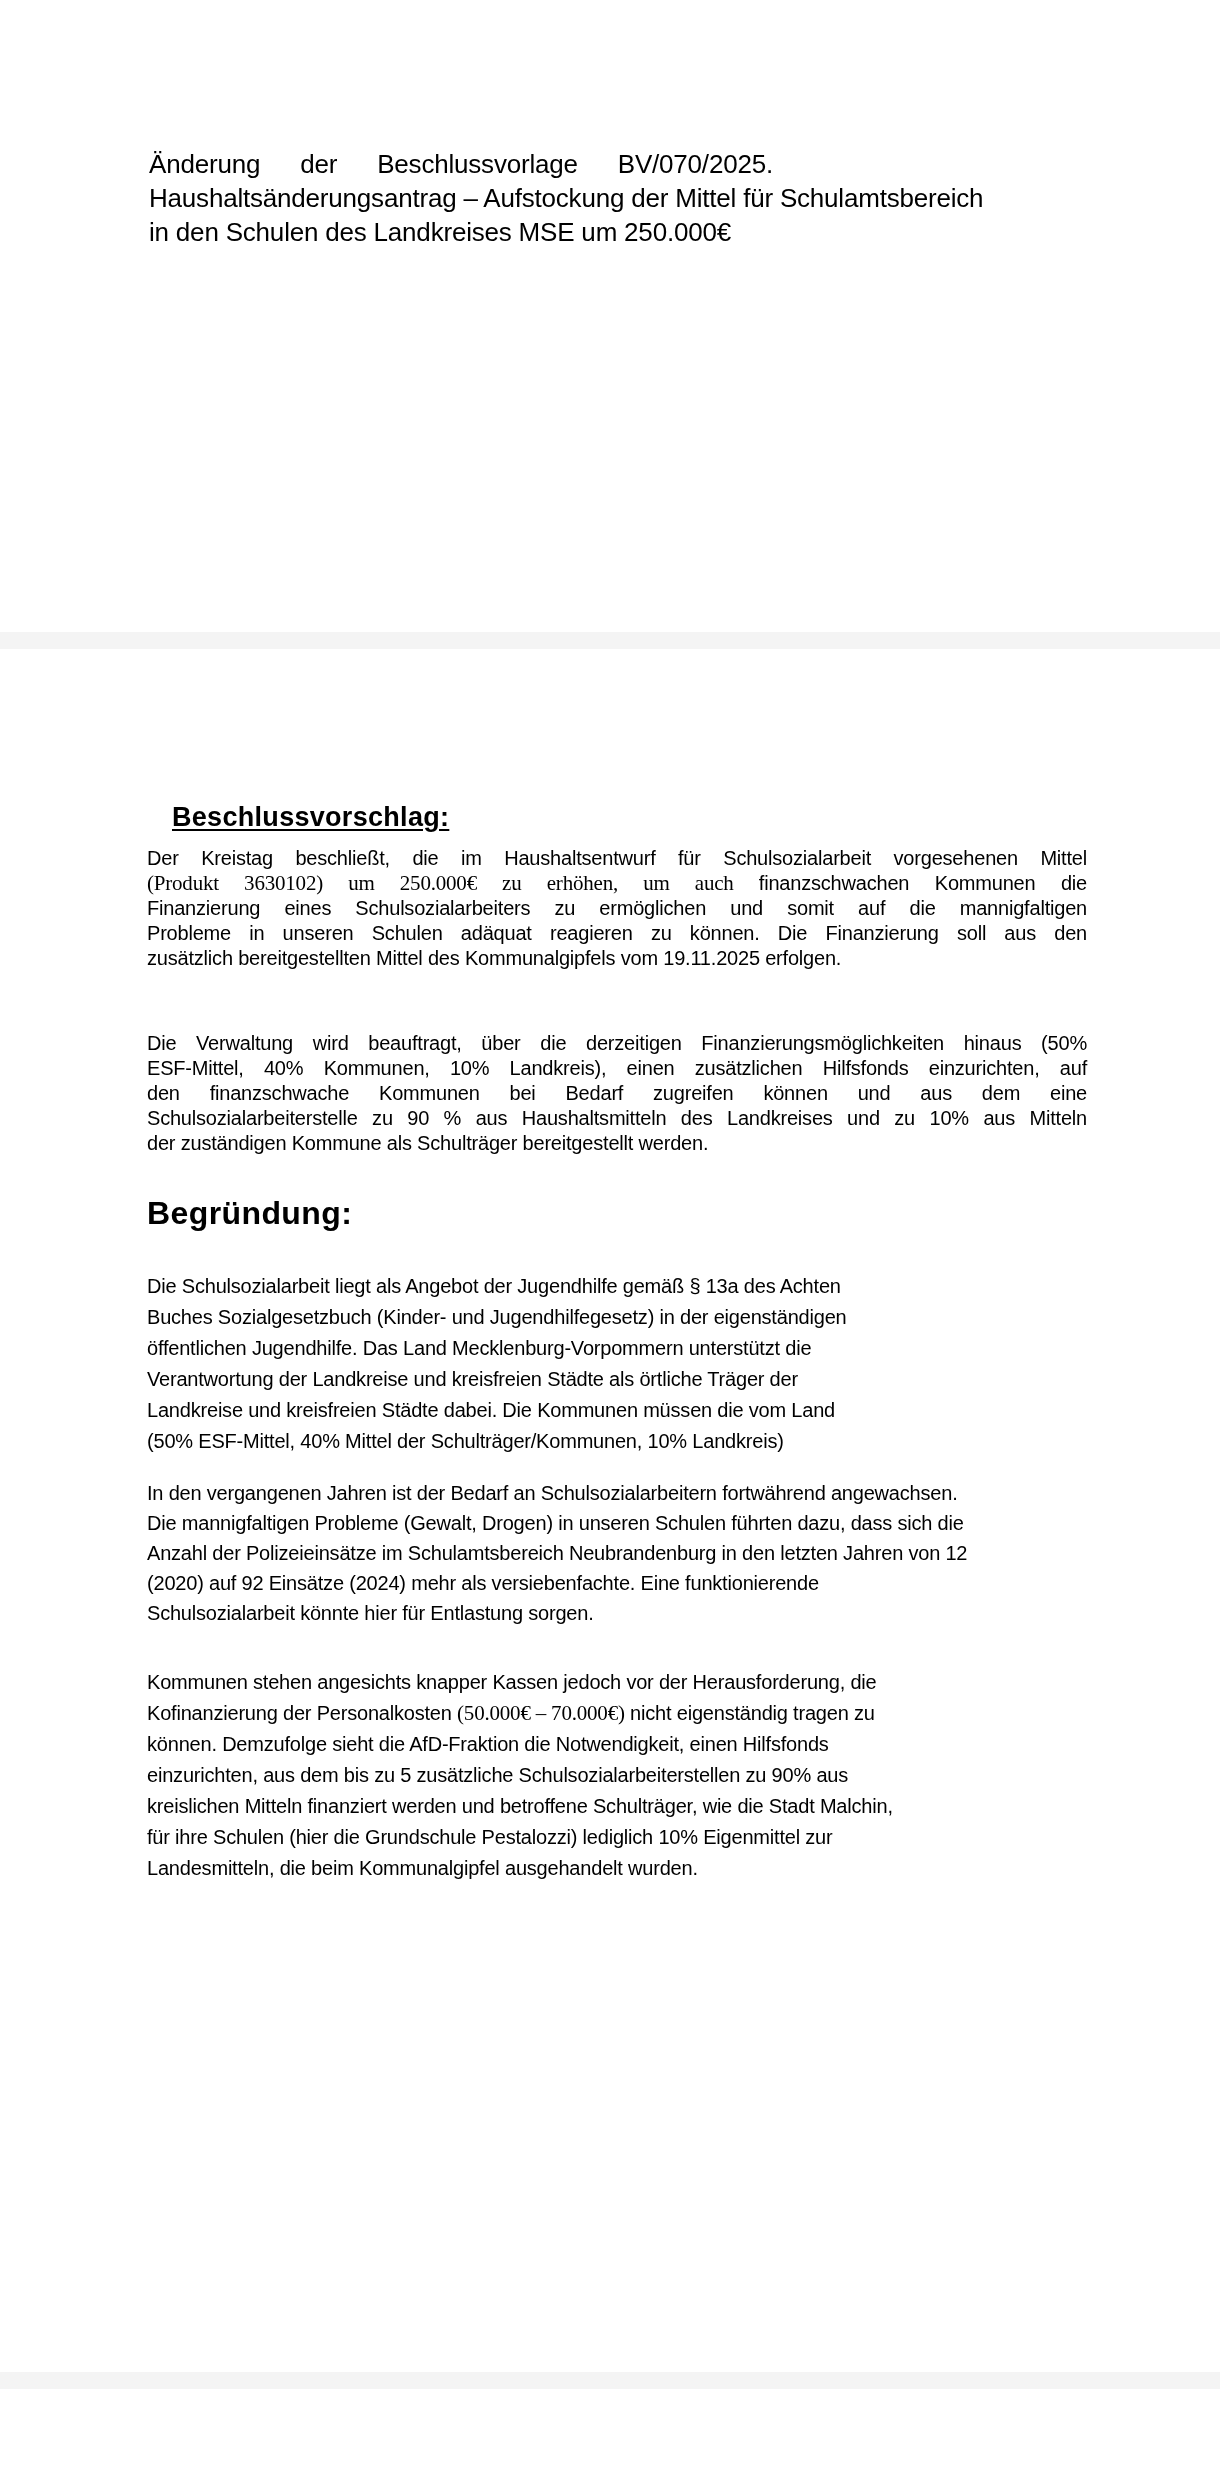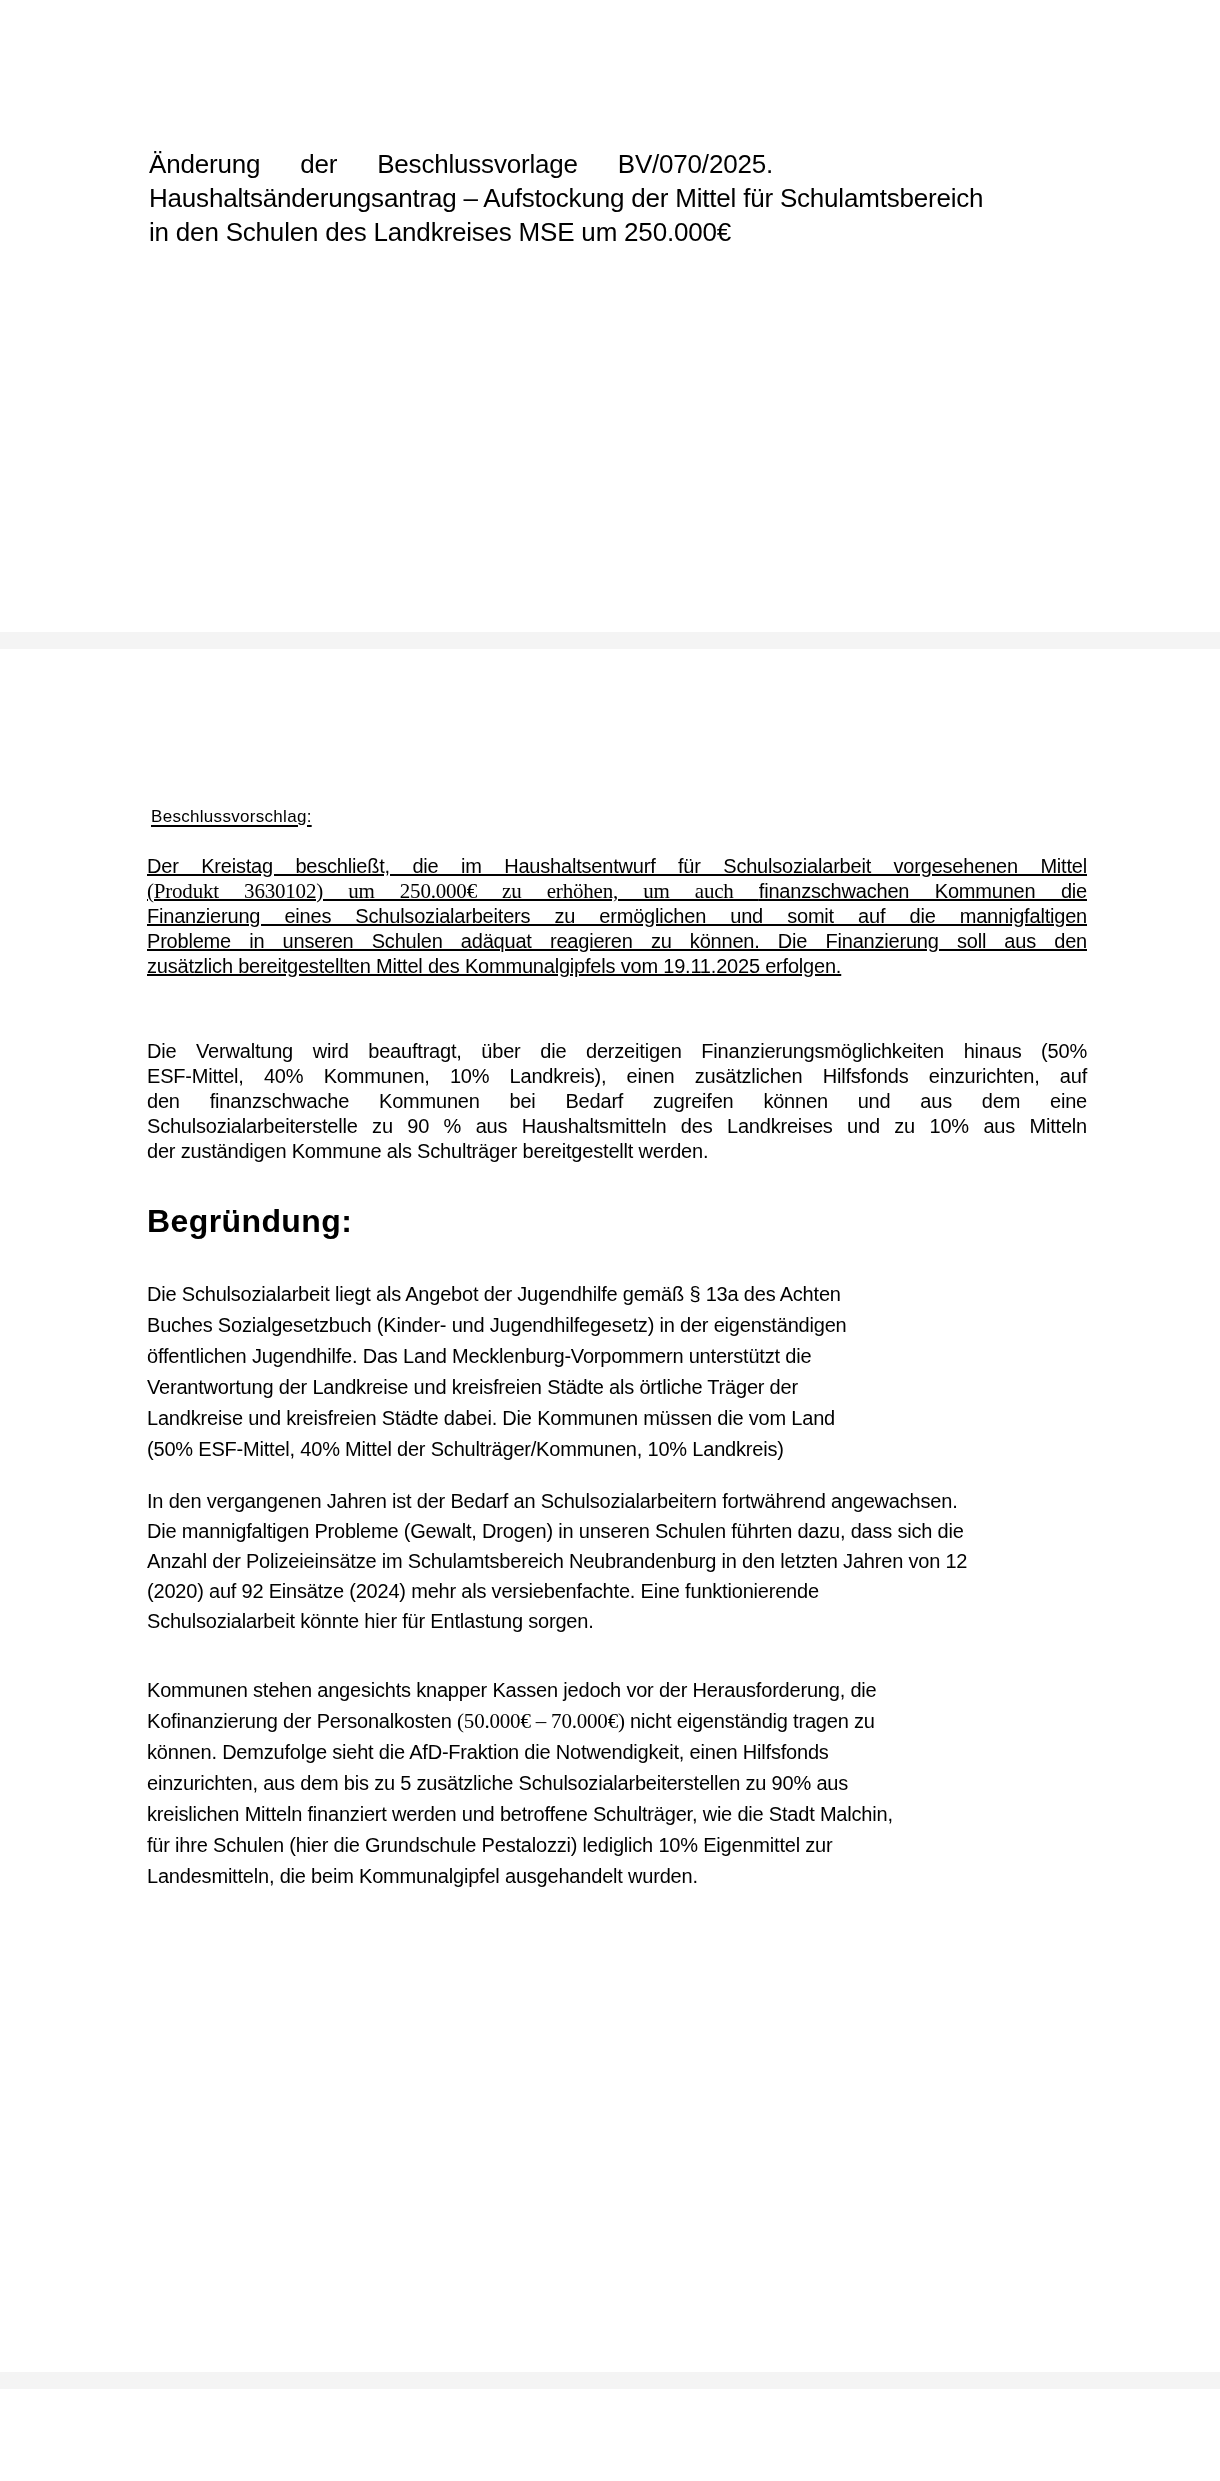--- a/index.html
+++ b/index.html
@@ -15,33 +15,33 @@
 
   
   .page-1 { height: 632px; padding: 147px 0 0 149px; }
   .title-block { width: 938px; font-size: 26px; line-height: 34px; letter-spacing: -0.2px; }
   .title-line-1 { display: flex; justify-content: flex-start; }
   .title-line-1 .stretched { word-spacing: 33px; }
 
   
   .page-2 { height: 1723px; padding: 155px 0 0 147px; }
   .heading-1 {
-    font-weight: normal; font-size: 17px; line-height: 26px;
-    margin-left: 4px; letter-spacing: 0.3px;
+    font-weight: bold; font-size: 27px; line-height: 26px;
+    margin-left: 25px; letter-spacing: 0.3px;
     text-decoration: underline; text-decoration-thickness: 2px; text-underline-offset: 3px;
   }
   .heading-2 {
     font-weight: bold; font-size: 32px; line-height: 40px;
     margin-top: 37px; letter-spacing: 0.4px;
     text-decoration-thickness: 3px; text-underline-offset: 5px;
   }
   .para { width: 940px; font-size: 20px; letter-spacing: -0.2px; }
   .para .ln { min-height: 1em; }
   .para .ln.j { text-align: justify; text-align-last: justify; }
-  .p1 { margin-top: 24px; line-height: 25px; text-decoration: underline; }
+  .p1 { margin-top: 16px; line-height: 25px; }
   .p2 { margin-top: 60px; line-height: 25px; }
   .p3 { margin-top: 38px; line-height: 31px; }
   .p4 { margin-top: 21px; line-height: 30px; }
   .p5 { margin-top: 39px; line-height: 31px; }
   .f-sans { font-family: "Liberation Sans", sans-serif; }
   .f-serif { font-family: "Liberation Serif", serif; font-size: 1.05em; }
 
   
   .page-3 { height: 92px; }
 </style>

